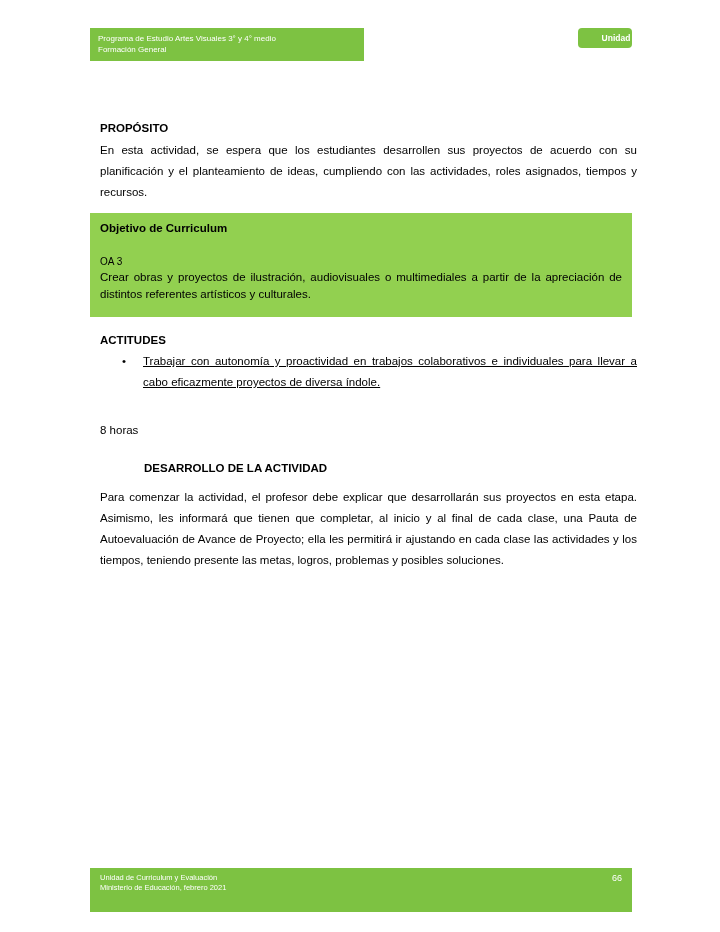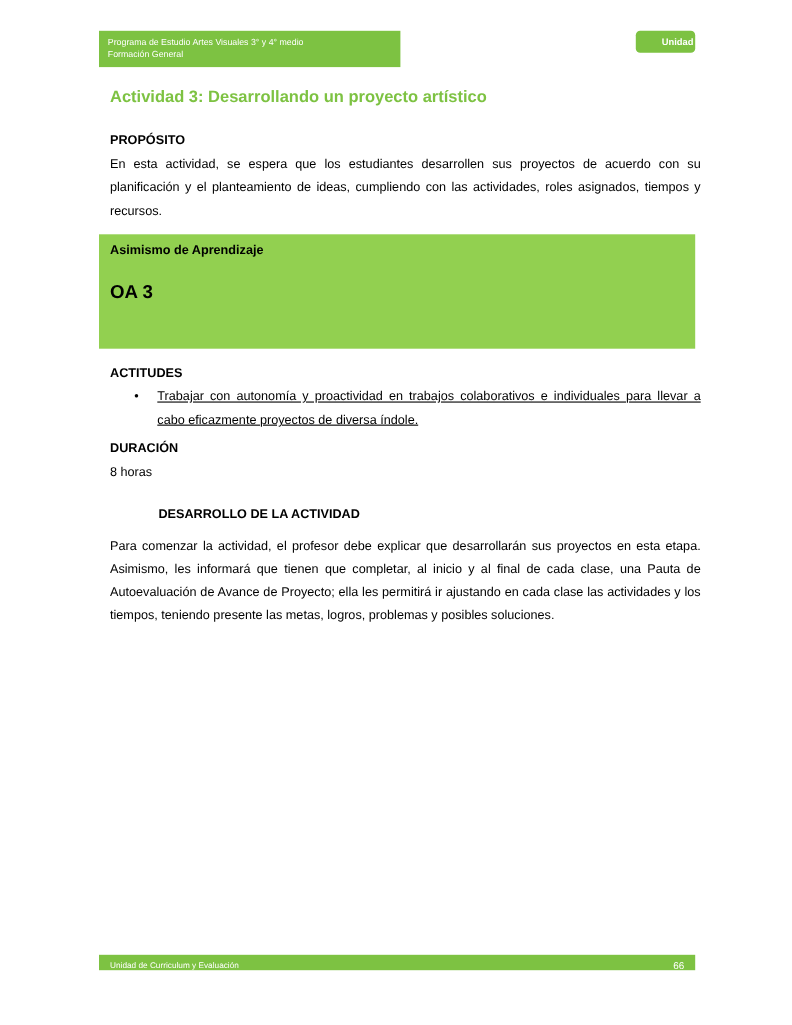--- a/index.html
+++ b/index.html
@@ -44,81 +44,81 @@
   .proposito-heading { top: 122px; }
   .proposito-text { top: 140px; }
 
   .oa-box {
     position: absolute; left: 90px; top: 213px;
     width: 542px; height: 104px;
     background: #92d050;
     padding: 9px 10px;
   }
   .oa-heading { font-size: 11.5px; font-weight: bold; }
-  .oa-code { font-size: 17px; font-weight: bold; margin-top: 22px; }
+  .oa-code { font-size: 10px; font-weight: normal; margin-top: 22px; }
   .oa-text { font-size: 11.5px; line-height: 17px; text-align: justify; margin-top: 2px; }
 
   .actitudes-heading { top: 334px; }
   .actitudes-list { top: 351px; }
   .bullet-item { display: flex; padding-left: 22px; }
   .bullet-marker { width: 21px; flex: 0 0 21px; font-size: 11.5px; line-height: 21px; }
   .bullet-text { flex: 1; font-size: 11.5px; line-height: 21px; text-align: justify; text-decoration: underline; }
 
   .duracion-heading { top: 402px; }
   .duracion-text { top: 420px; font-size: 11.5px; line-height: 21px; }
 
   .desarrollo-heading { top: 462px; margin-left: 44px; }
   .desarrollo-text { top: 487px; }
 
   
   .footer-bar {
     position: absolute; left: 90px; top: 868px;
-    width: 542px; height: 14px;
+    width: 542px; height: 44px;
     background: #7dc242; color: #ffffff;
     font-size: 7.5px; line-height: 10px;
     padding: 5px 10px;
   }
   .page-number {
     position: absolute; right: 10px; top: 5px;
     font-size: 9px; color: #ffffff; text-align: right;
   }
 </style>
 </head>
 <body>
 
 <div class="page">
 
   <div class="header-bar">
     <div>Programa de Estudio Artes Visuales 3° y 4° medio</div>
     <div>Formación General</div>
   </div>
   <div class="unit-badge">Unidad 2</div>
 
-  <div class="abs activity-title">Actividad 3: Desarrollando un proyecto artístico</div>
 
   <div class="abs h-bold proposito-heading">PROPÓSITO</div>
   <div class="abs body-text proposito-text">En esta actividad, se espera que los estudiantes desarrollen sus proyectos de acuerdo con su planificación y el planteamiento de ideas, cumpliendo con las actividades, roles asignados, tiempos y recursos.</div>
 
   <div class="oa-box">
-    <div class="oa-heading">Asimismo de Aprendizaje</div>
+    <div class="oa-heading">Objetivo de Curriculum</div>
     <div class="oa-code">OA 3</div>
+    <div class="oa-text">Crear obras y proyectos de ilustración, audiovisuales o multimediales a partir de la apreciación de distintos referentes artísticos y culturales.</div>
   </div>
 
   <div class="abs h-bold actitudes-heading">ACTITUDES</div>
   <div class="abs actitudes-list">
     <div class="bullet-item">
       <span class="bullet-marker">•</span>
       <span class="bullet-text">Trabajar con autonomía y proactividad en trabajos colaborativos e individuales para llevar a cabo eficazmente proyectos de diversa índole.</span>
     </div>
   </div>
 
-  <div class="abs h-bold duracion-heading">DURACIÓN</div>
   <div class="abs duracion-text">8 horas</div>
 
   <div class="abs h-bold desarrollo-heading">DESARROLLO DE LA ACTIVIDAD</div>
   <div class="abs body-text desarrollo-text">Para comenzar la actividad, el profesor debe explicar que desarrollarán sus proyectos en esta etapa. Asimismo, les informará que tienen que completar, al inicio y al final de cada clase, una Pauta de Autoevaluación de Avance de Proyecto; ella les permitirá ir ajustando en cada clase las actividades y los tiempos, teniendo presente las metas, logros, problemas y posibles soluciones.</div>
 
   <div class="footer-bar">
     <div>Unidad de Curriculum y Evaluación</div>
+    <div>Ministerio de Educación, febrero 2021</div>
     <div class="page-number">66</div>
   </div>
 
 </div>
 
 </body></html>

